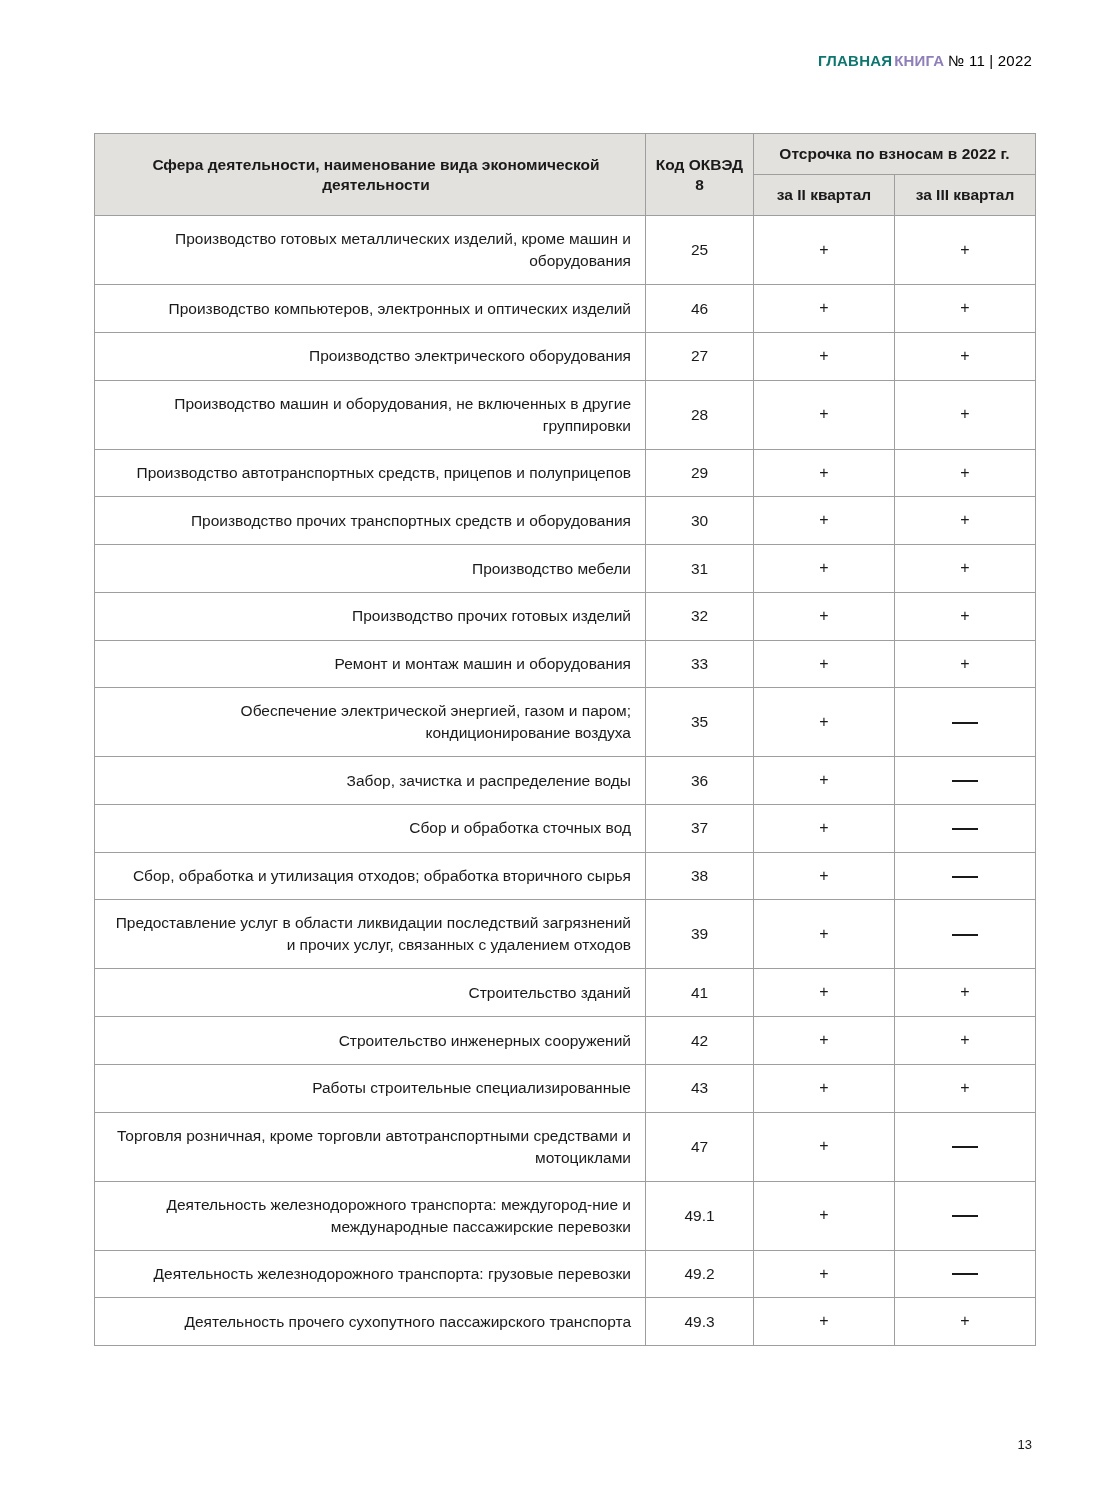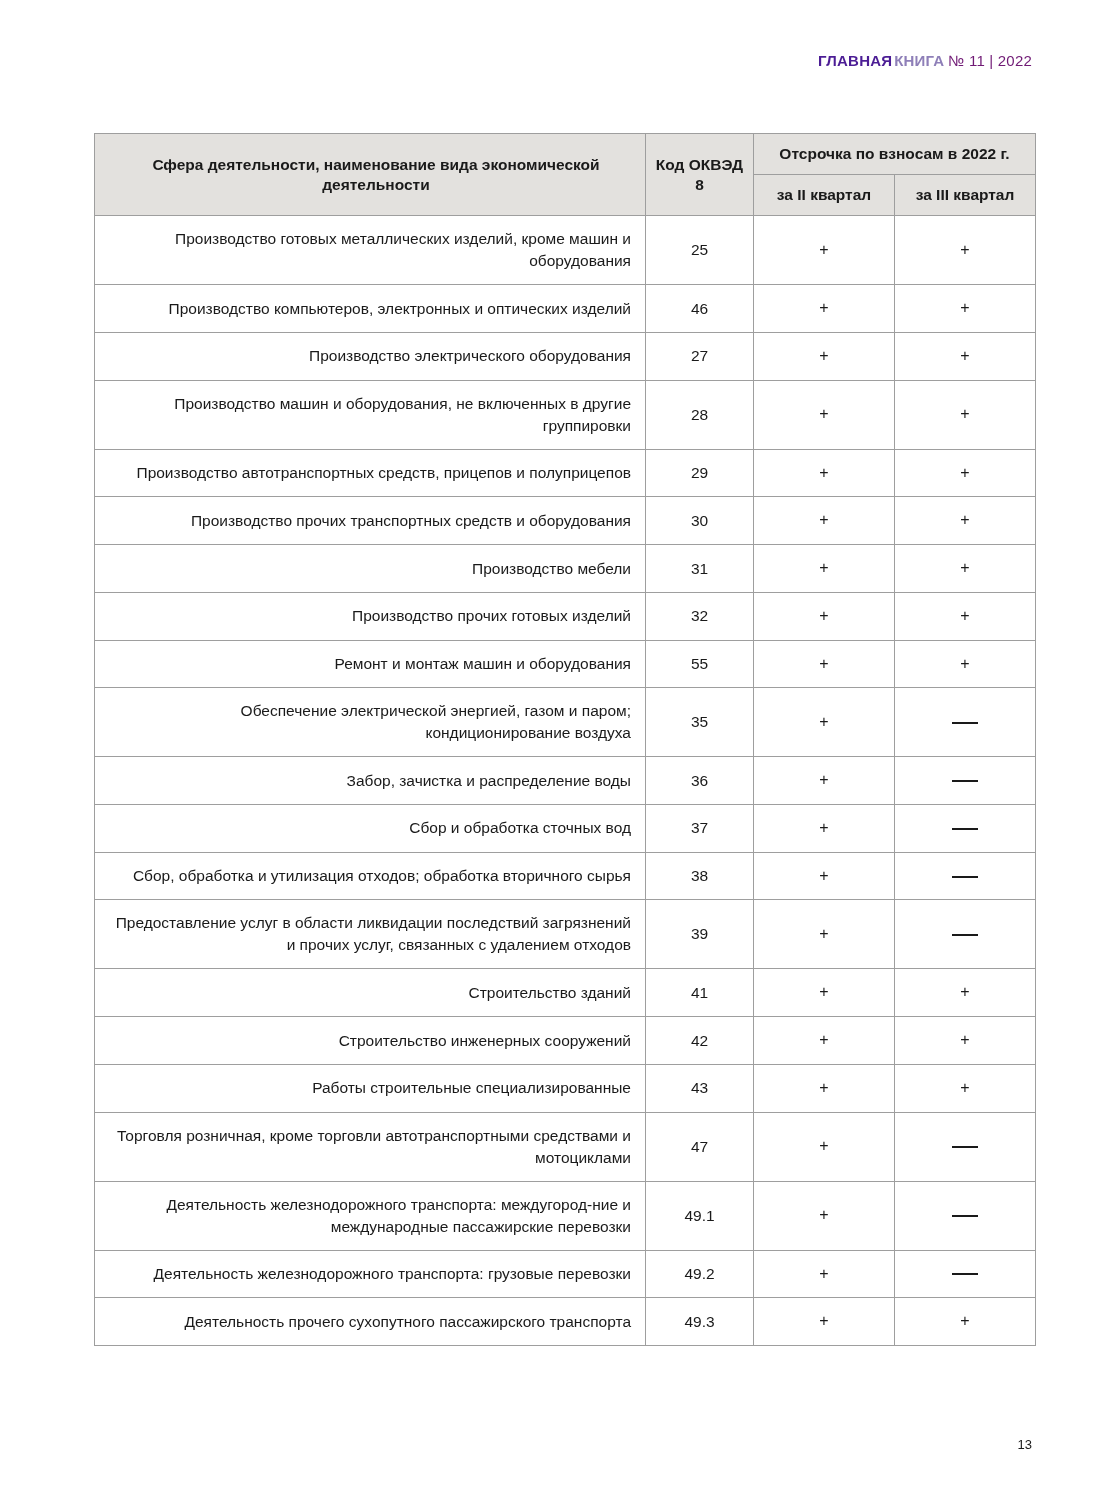--- a/index.html
+++ b/index.html
@@ -25,29 +25,29 @@
   .header {
     position: absolute;
     top: 52px;
     right: 72px;
     font-size: 15px;
     letter-spacing: 0.2px;
     white-space: nowrap;
   }
   .header .brand-main {
     font-weight: bold;
-    color: #4c1d95;
+    color: #0f766e;
   }
   .header .brand-accent {
     font-weight: bold;
     color: #8e7fb8;
     margin-left: 2px;
   }
   .header .issue {
-    color: #701a75;
+    color: #000000;
     margin-left: 4px;
     font-weight: normal;
   }
   
   .table-wrap {
     position: absolute;
     left: 94px;
     top: 133px;
     width: 941px;
   }
@@ -182,21 +182,21 @@
             <td class="cell-mark">+</td>
           </tr>
           <tr>
             <td class="cell-name">Производство прочих готовых изделий</td>
             <td class="cell-code">32</td>
             <td class="cell-mark">+</td>
             <td class="cell-mark">+</td>
           </tr>
           <tr>
             <td class="cell-name">Ремонт и монтаж машин и оборудования</td>
-            <td class="cell-code">55</td>
+            <td class="cell-code">33</td>
             <td class="cell-mark">+</td>
             <td class="cell-mark">+</td>
           </tr>
           <tr>
             <td class="cell-name">Обеспечение электрической энергией, газом и паром; кондиционирование воздуха</td>
             <td class="cell-code">35</td>
             <td class="cell-mark">+</td>
             <td class="cell-mark"><span class="dash"></span></td>
           </tr>
           <tr>

